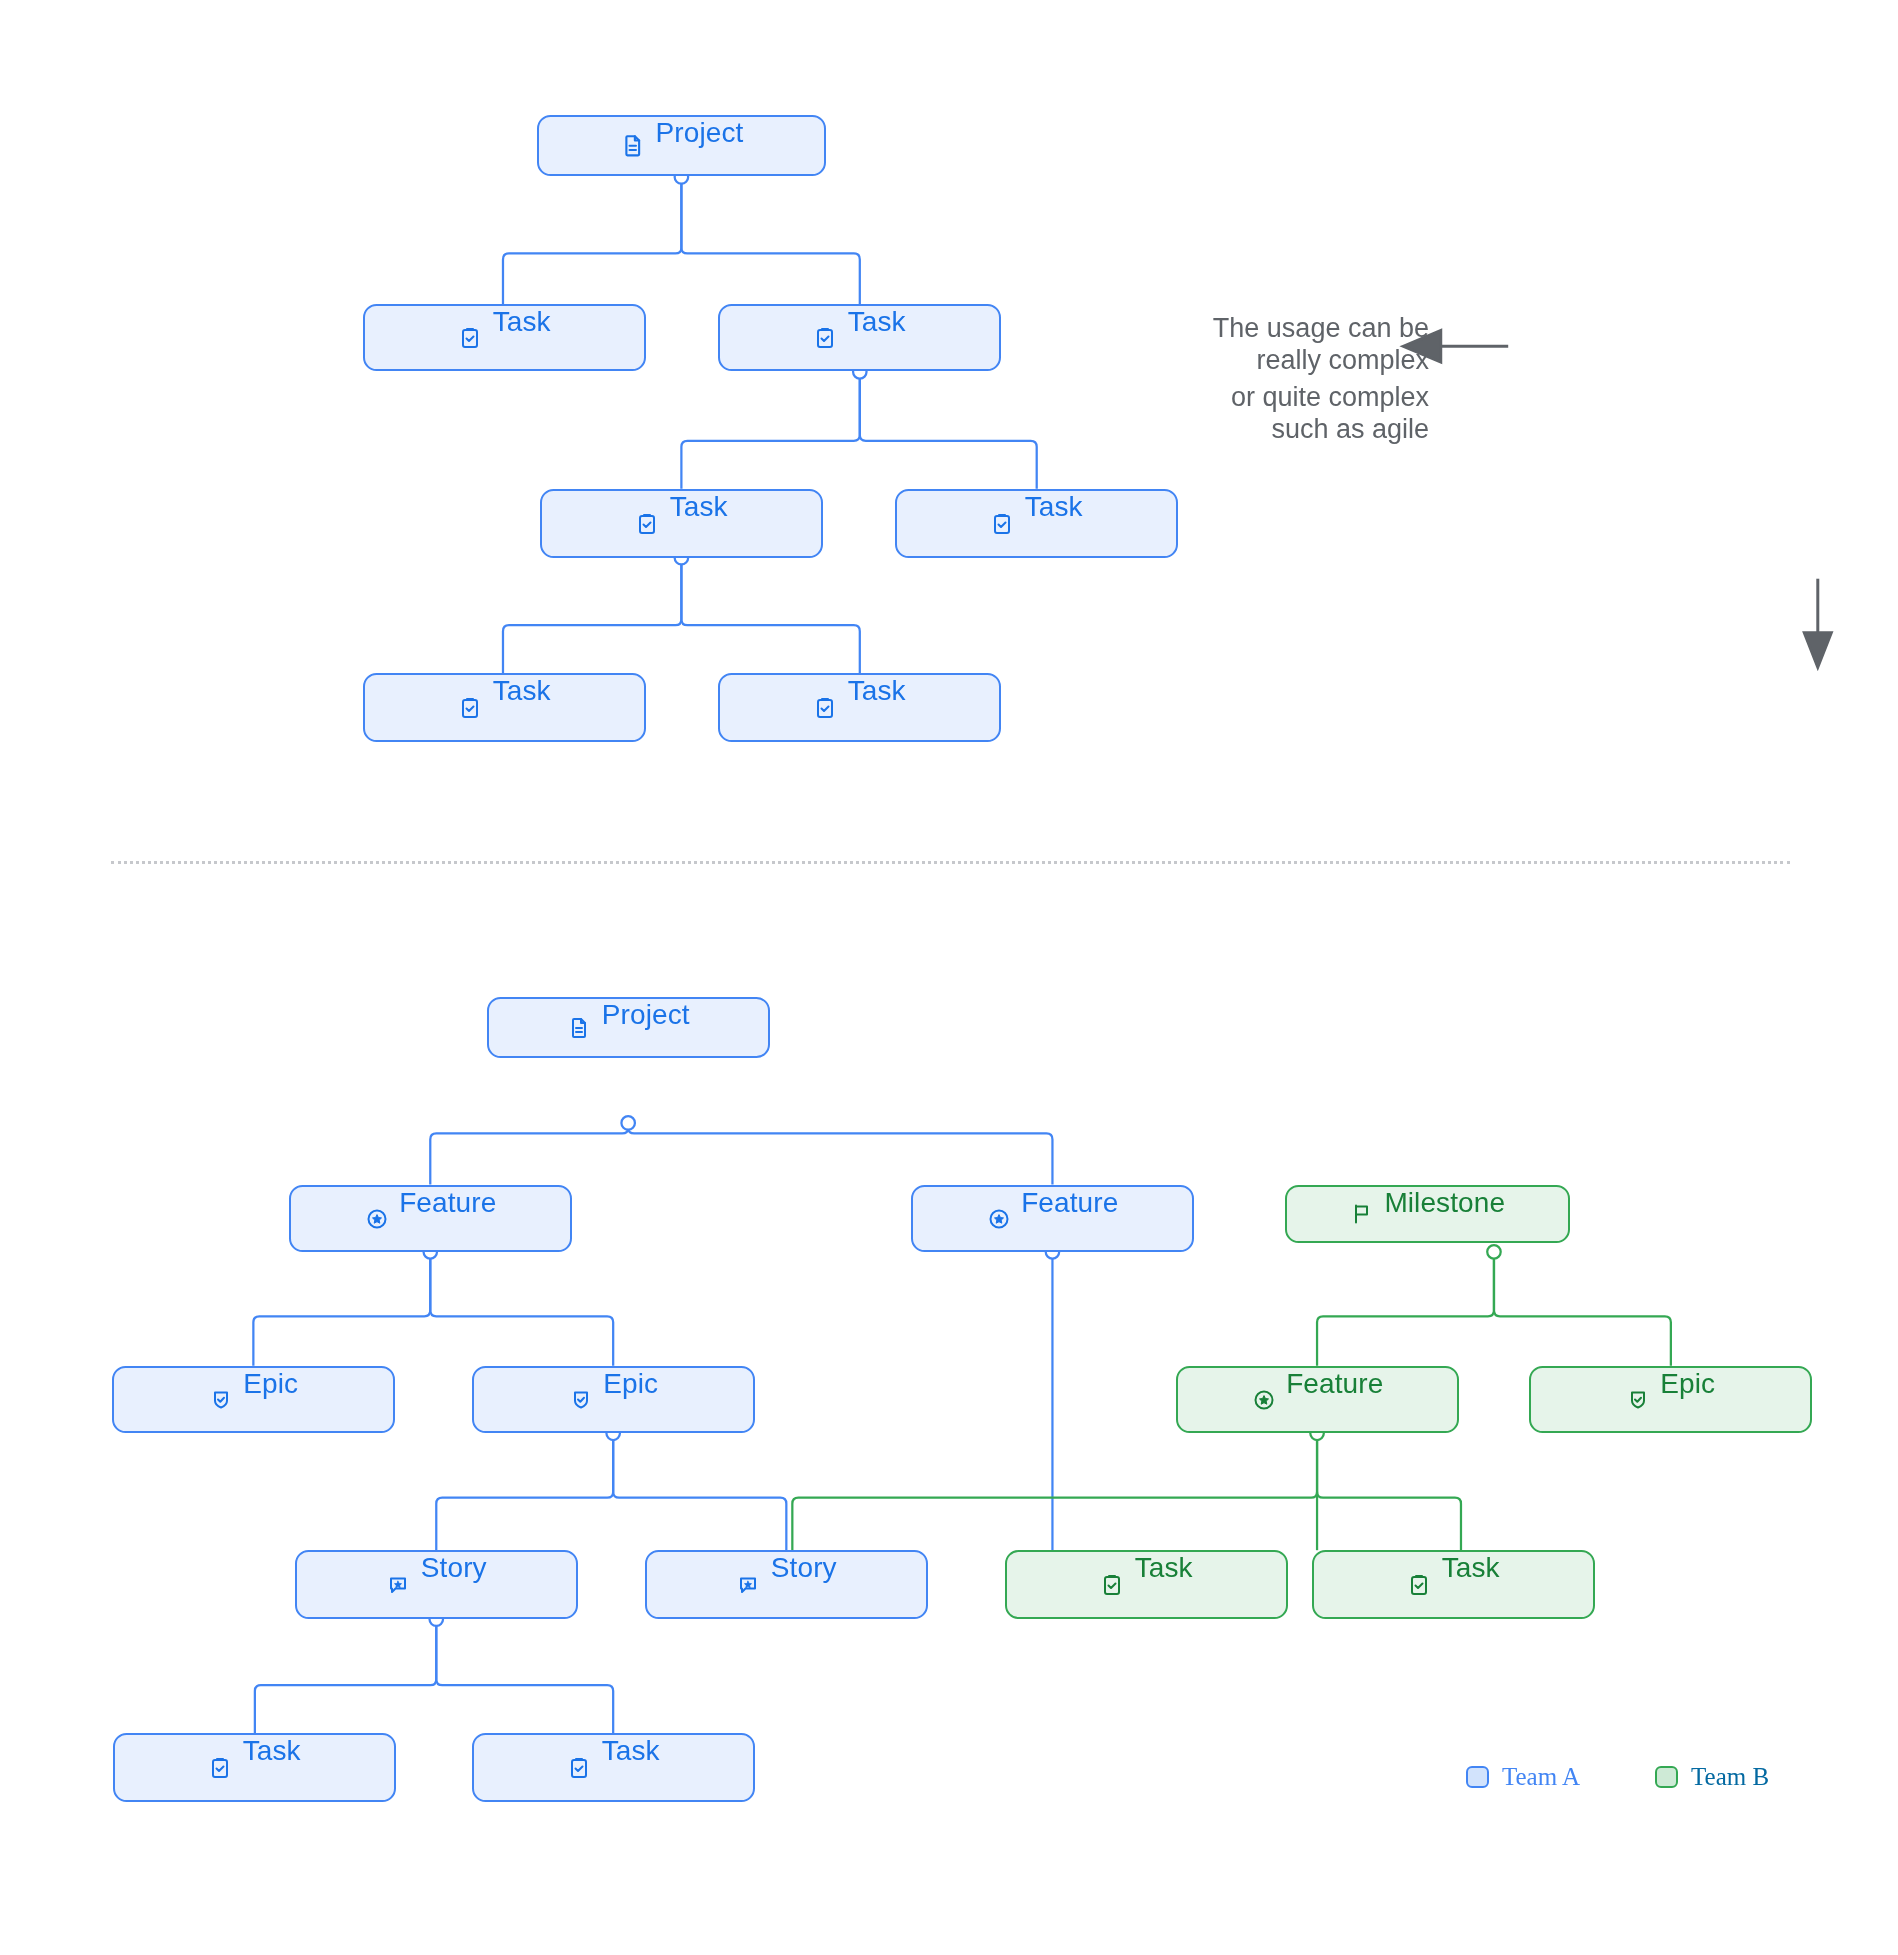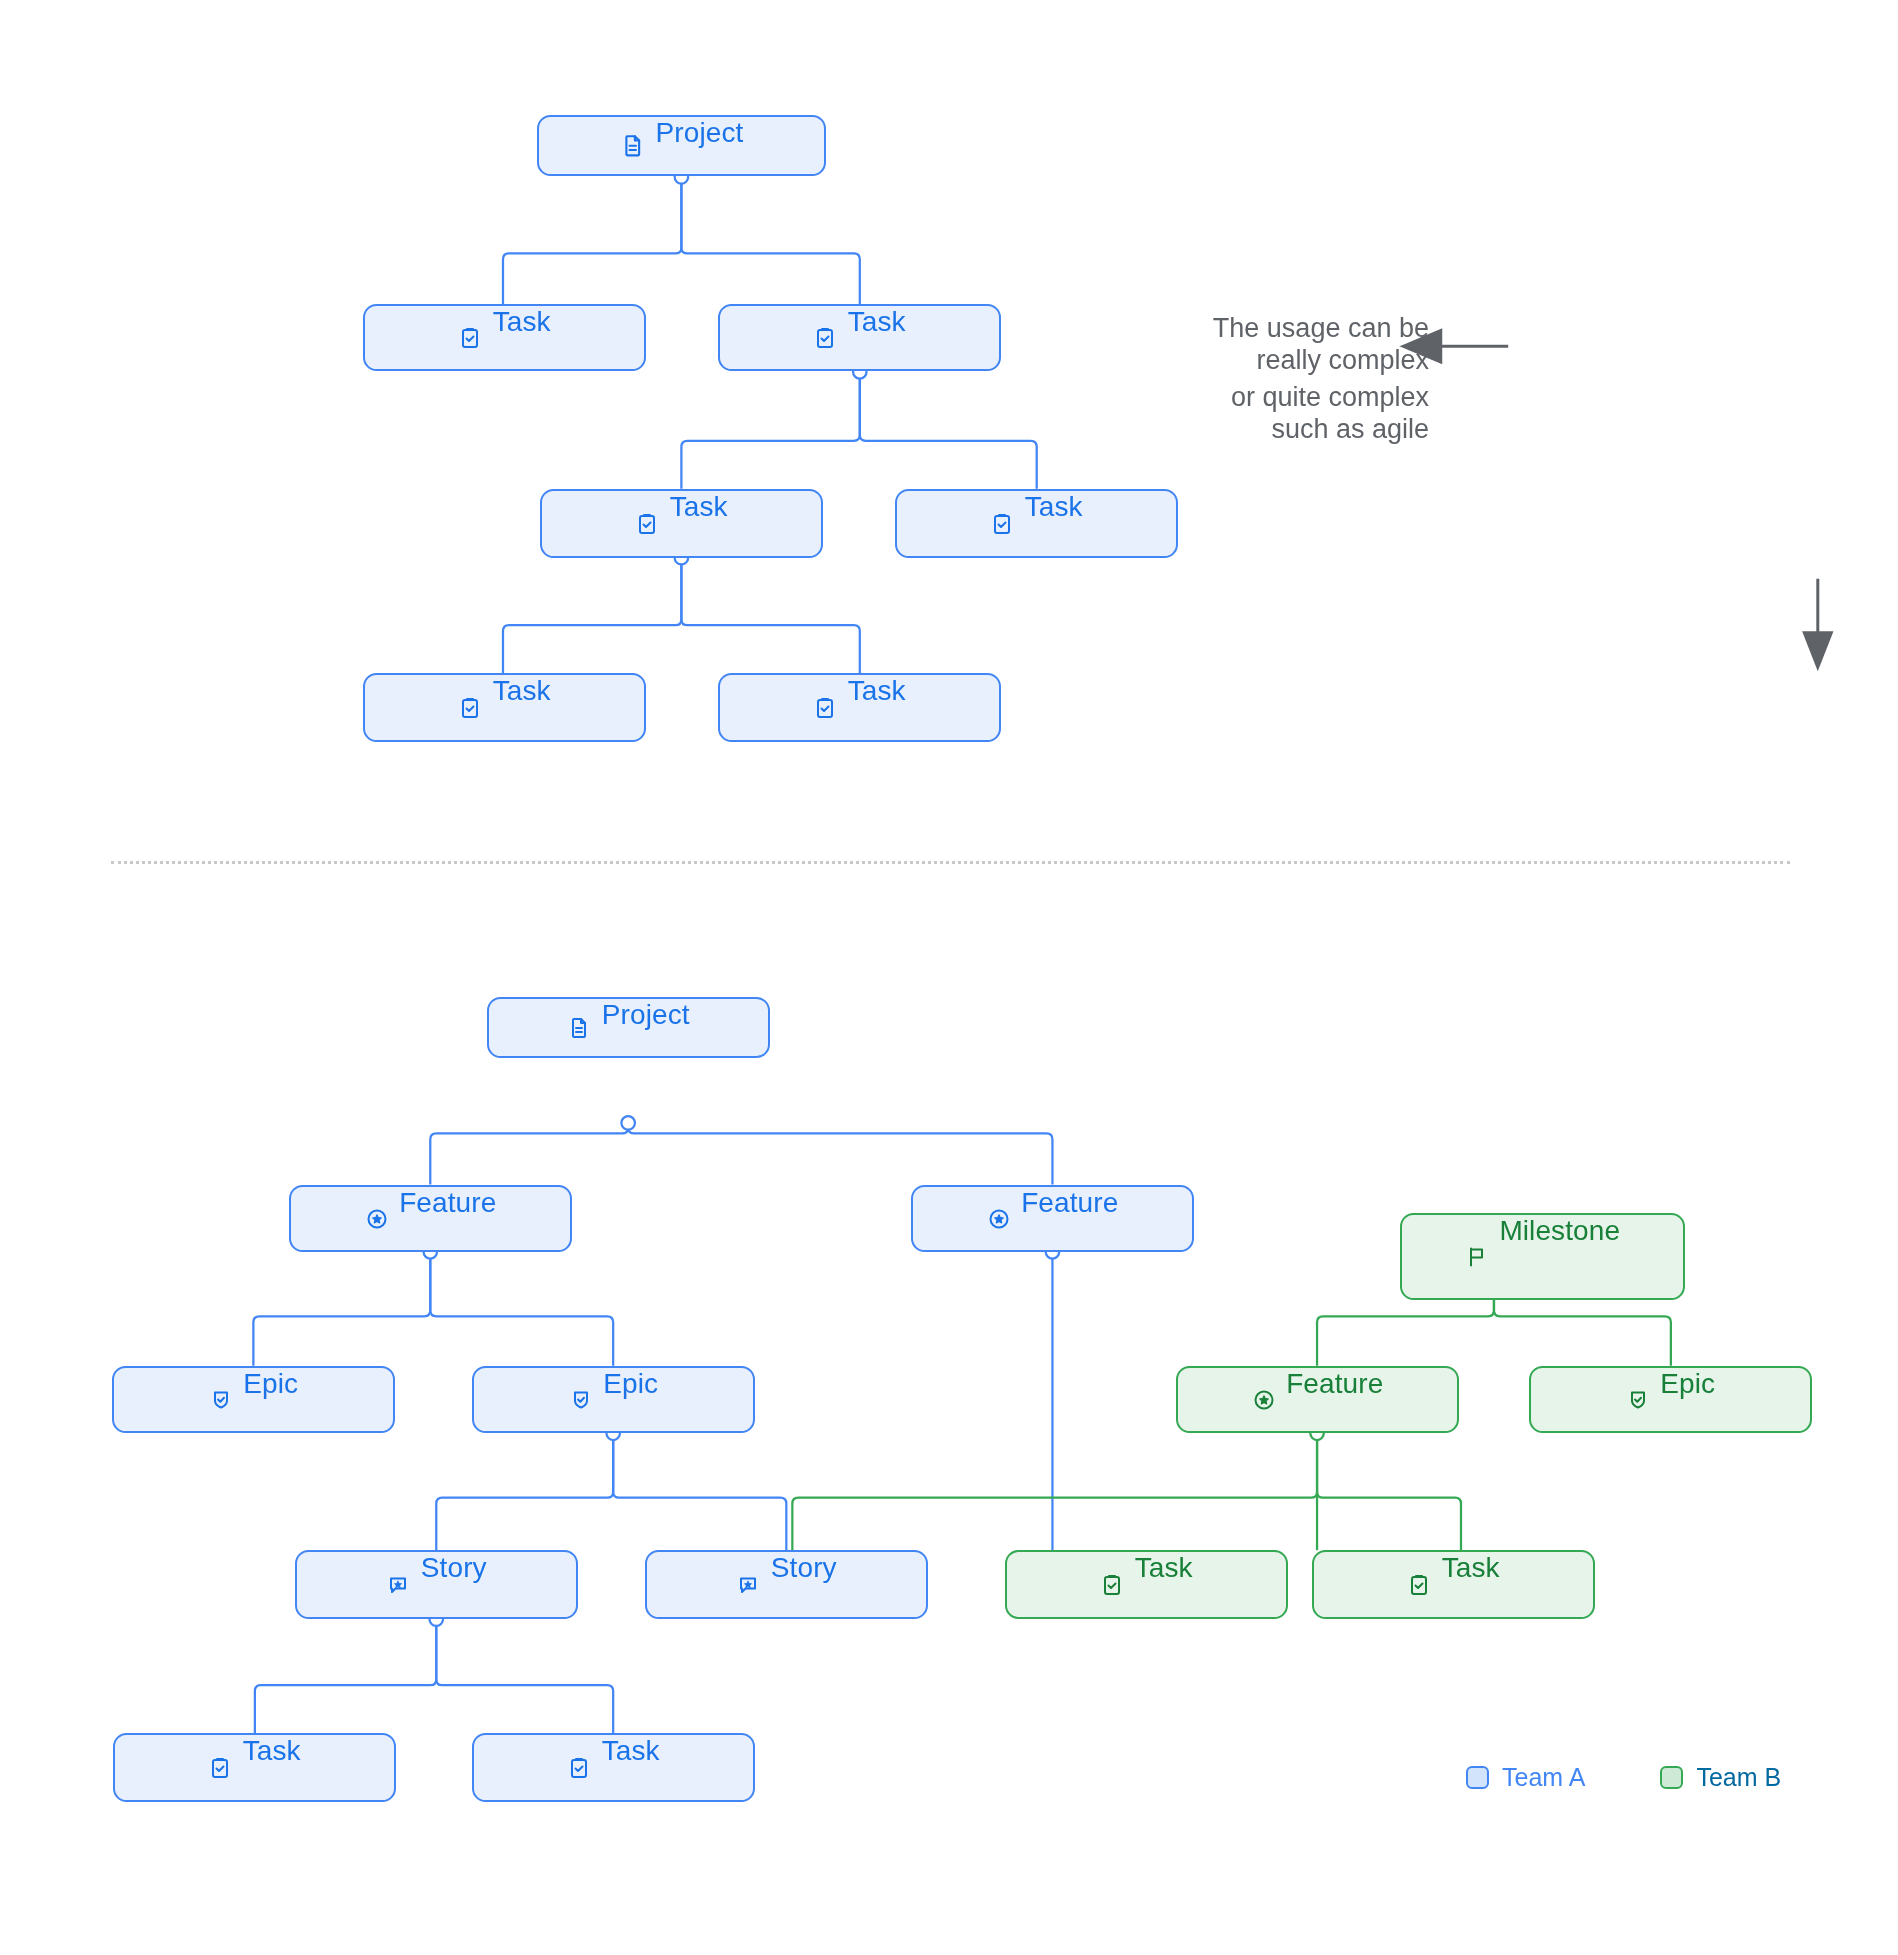--- a/index.html
+++ b/index.html
@@ -51,20 +51,21 @@
     font-size:27px;
     line-height:1.17;
   }
   .note-p2{margin-top:6px;}
 
   .legend{
     position:absolute;
     left:1466px;top:1763px;
     display:flex;align-items:center;gap:75px;
     font-size:25px;
+    font-family:Liberation Serif, serif;
   }
   .legend-item{display:flex;align-items:center;gap:13.5px;}
   .swatch{
     width:22.5px;height:22.5px;border-radius:6px;
     border-width:2.2px;border-style:solid;box-sizing:border-box;
   }
   .sw-a{background:#d2e3fc;border-color:#4285f4;}
   .sw-b{background:#ceead6;border-color:#34a853;}
   .lg-a{color:#4285f4;}
   .lg-b{color:#0369a1;}
@@ -239,21 +240,21 @@
   <div class="node team-a" style="left:911px;top:1185px;width:283px;height:67px;">
     <span class="ic">
       <svg width="24" height="24" viewBox="0 0 24 24" fill="none" stroke="#1a73e8" stroke-width="2">
           <circle cx="12" cy="12" r="8.5"></circle>
           <path d="M12 7.6l1.4 2.9 3.1.4-2.3 2.2.6 3.1-2.8-1.5-2.8 1.5.6-3.1-2.3-2.2 3.1-.4z" fill="#1a73e8" stroke-width="1"></path>
         </svg>
     </span>
     <span class="lbl">Feature</span>
   </div>
 
-  <div class="node team-b" style="left:1400px;top:1185px;width:285px;height:87px;margin-top:28px;">
+  <div class="node team-b" style="left:1285px;top:1185px;width:285px;height:58px;">
     <span class="ic">
       <svg width="24" height="24" viewBox="0 0 24 24" fill="none" stroke="#188038" stroke-width="2" stroke-linecap="round" stroke-linejoin="round">
           <line x1="6" y1="3.5" x2="6" y2="20.5"></line>
           <path d="M6 4.5h11v8H6z"></path>
         </svg>
     </span>
     <span class="lbl">Milestone</span>
   </div>
 
   <div class="node team-a" style="left:112px;top:1366px;width:283px;height:67px;">

